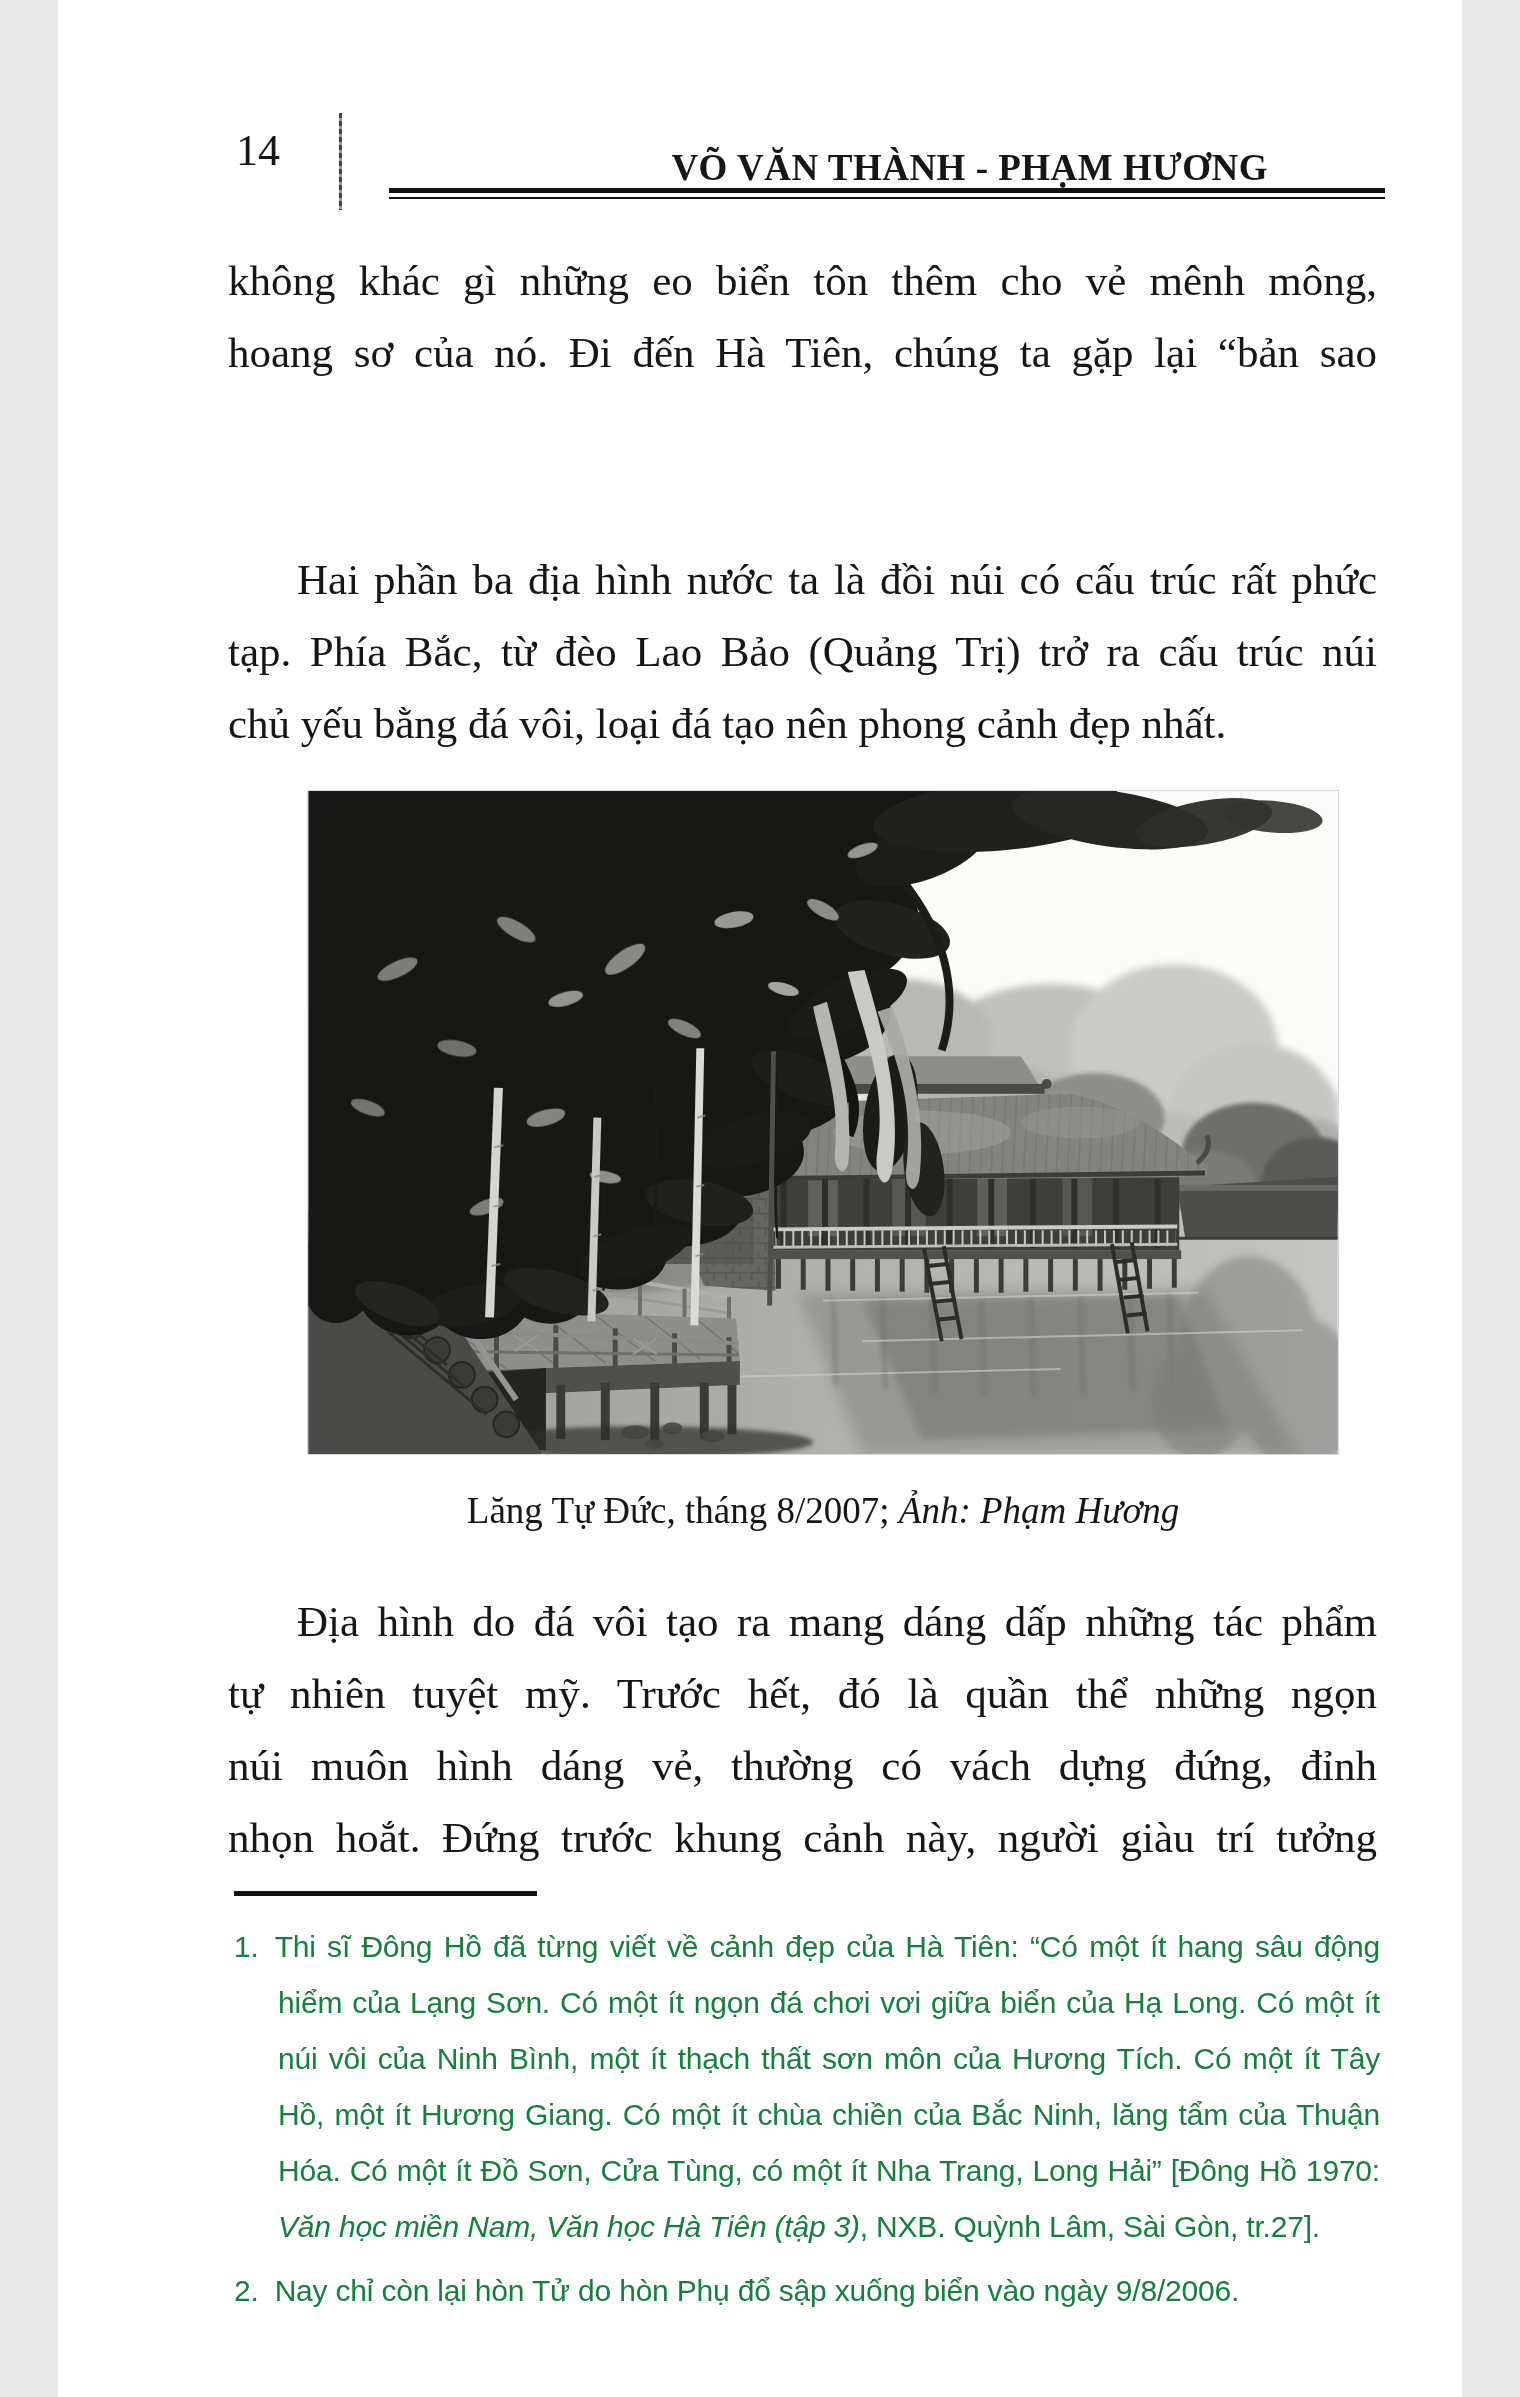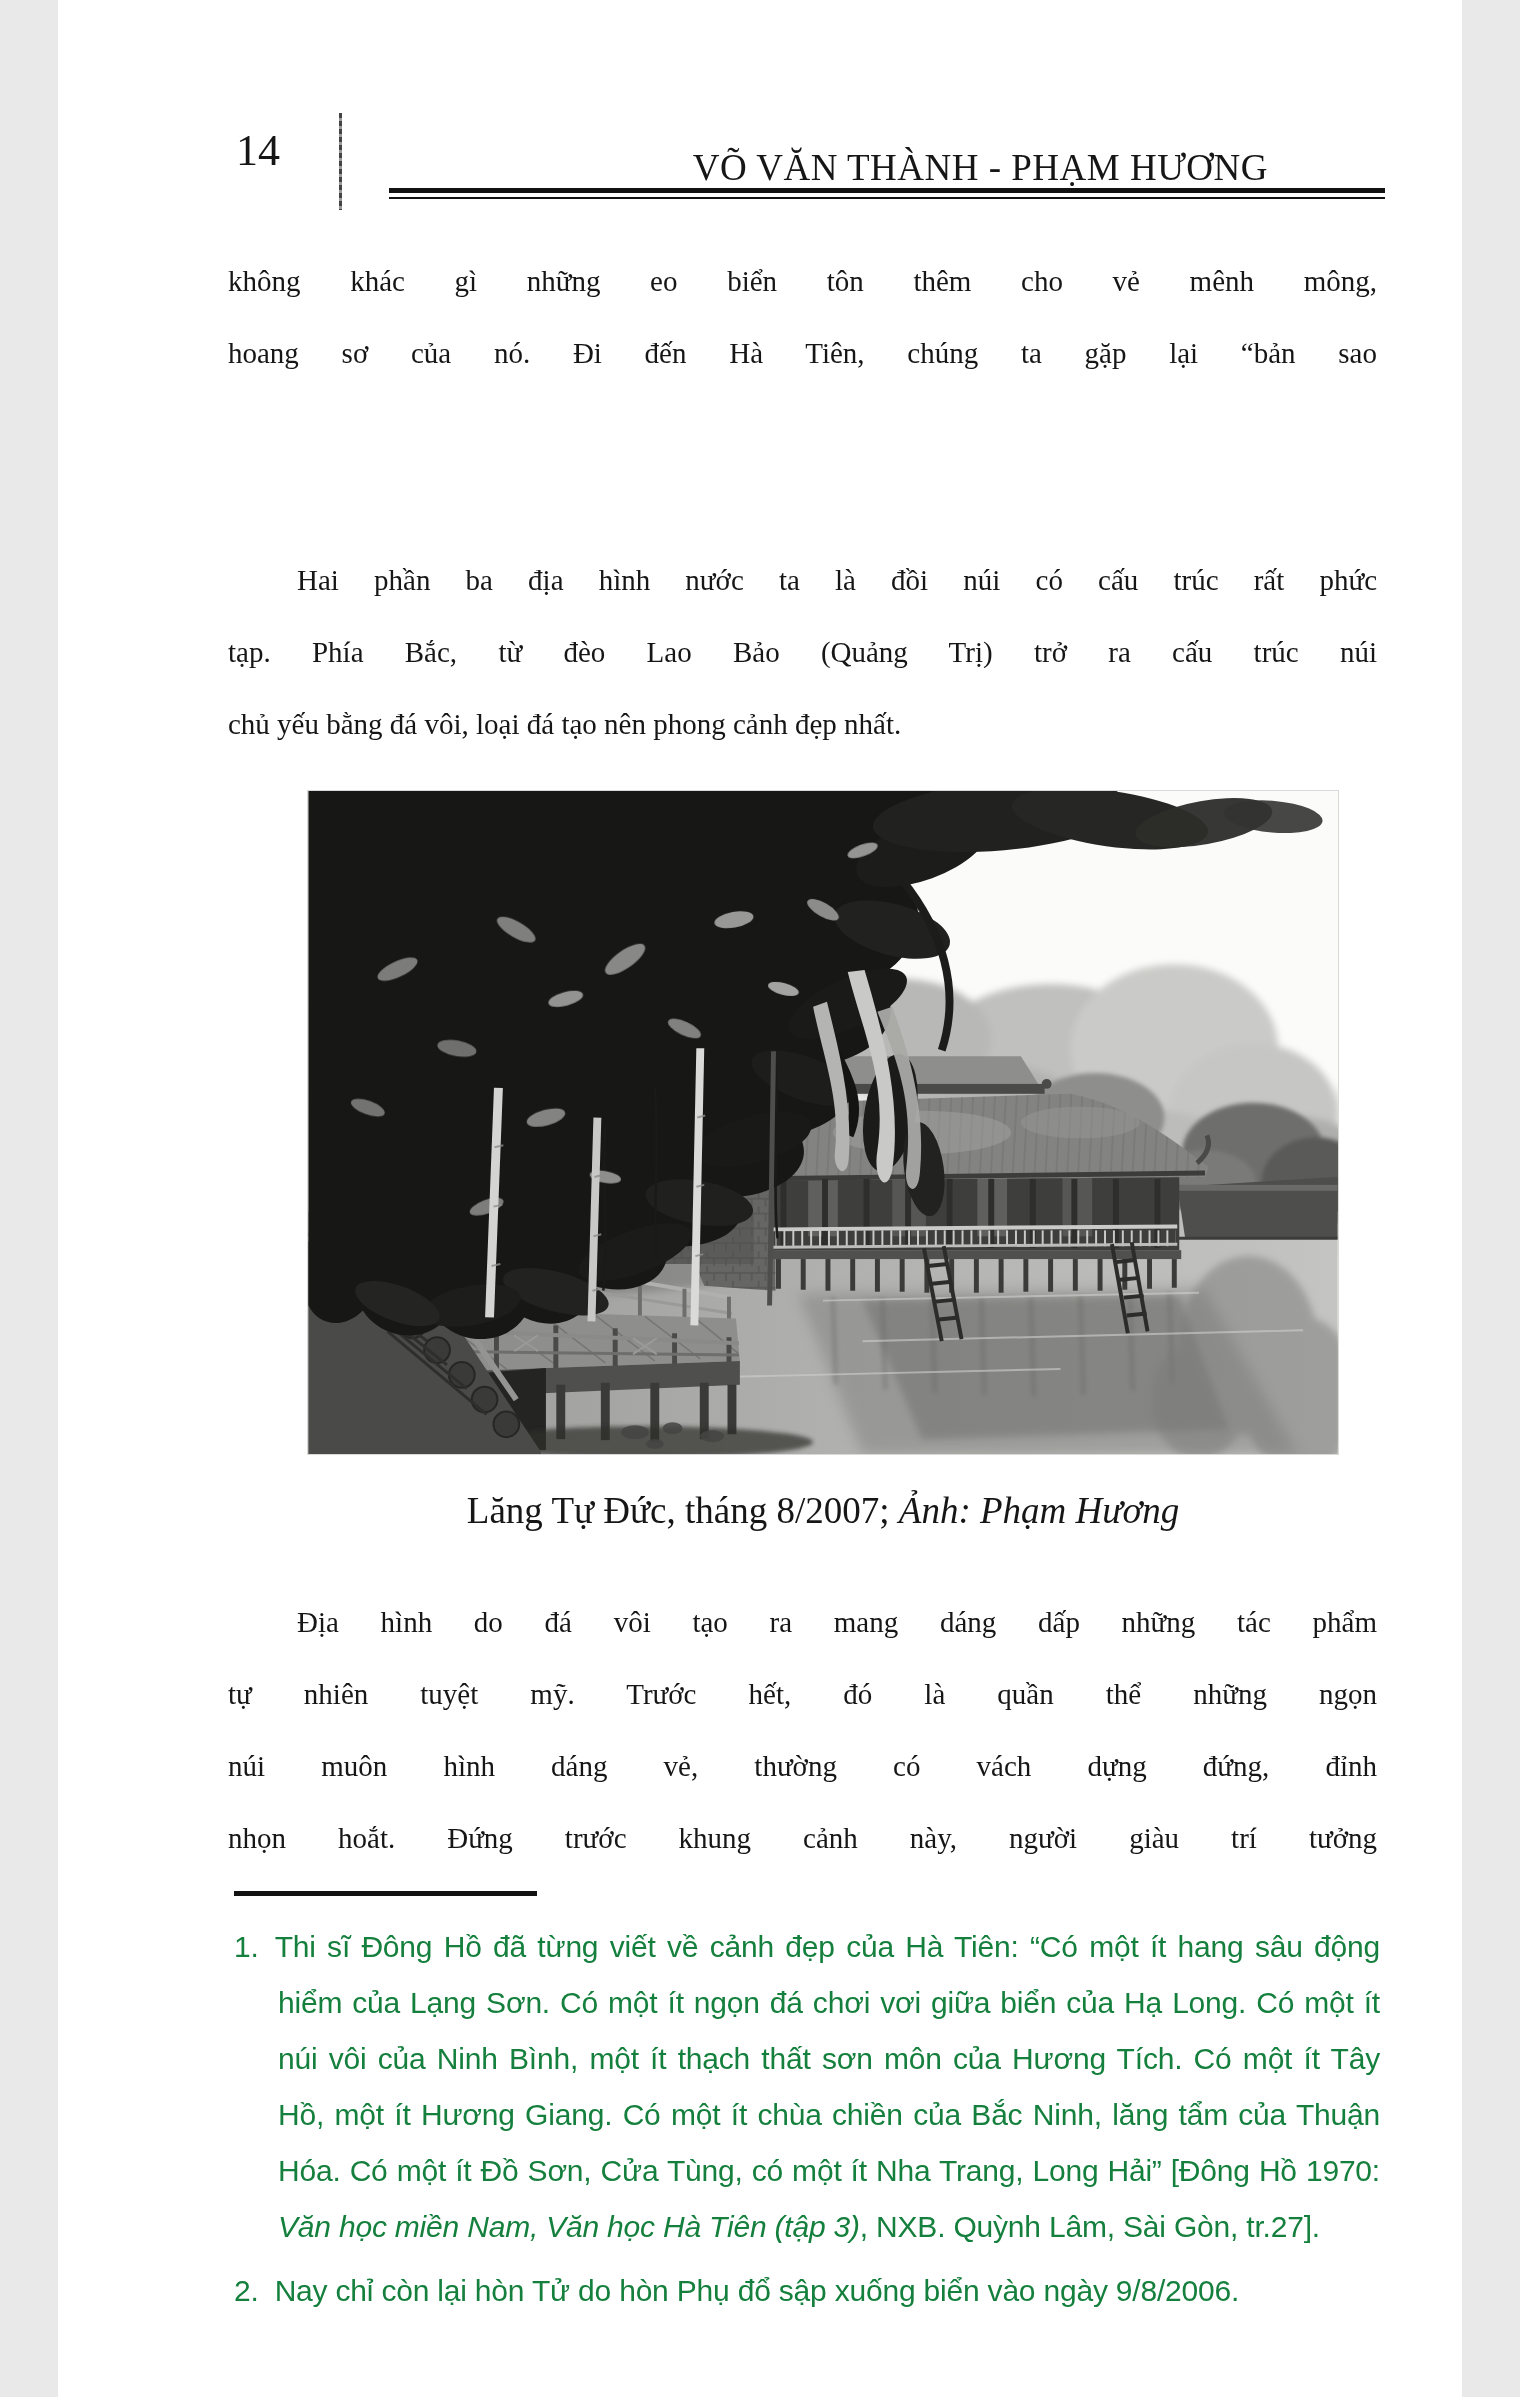--- a/index.html
+++ b/index.html
@@ -6,27 +6,27 @@
   .page{
     position:relative; width:1404px; height:2398px; background:#ffffff;
     margin:0 auto; overflow:hidden;
     font-family:"Liberation Serif","DejaVu Serif",serif; color:#161616;
   }
   
   .page-number{position:absolute; left:178px; top:129px; font-size:44px; line-height:1;}
   .head-bar{position:absolute; left:281px; top:113px; width:3px; height:97px;
     background:repeating-linear-gradient(#444 0 5px,#999 5px 8px);}
   .authors{position:absolute; right:194px; top:149px; font-size:37px; line-height:1;
-    letter-spacing:0.5px; white-space:nowrap;}
+    letter-spacing:0.5px; white-space:nowrap;font-weight:bold;}
   .head-rule{position:absolute; left:331px; top:188px; width:996px;}
   .head-rule .r1{height:5px; background:#121212;}
   .head-rule .r2{height:2px; background:#121212; margin-top:4px;}
   
   .para{position:absolute; left:170px; width:1149px;}
-  .bl{box-sizing:border-box; width:1149px; font-size:29px; line-height:72px;
+  .bl{box-sizing:border-box; width:1149px; font-size:43px; line-height:72px;
       text-align:justify; text-align-last:justify; white-space:normal;}
   .bl.last{text-align-last:left;}
   .bl.ind{padding-left:69px;}
   
   .photo{position:absolute; left:250px; top:791px; width:1030px; height:663px;
     outline:1px solid #d9d9d7; background:#f0f0ee;}
   .photo svg{display:block;}
   .caption{position:absolute; left:250px; top:1485px; width:1030px;
     text-align:center; font-size:37px; line-height:51px;}
   .caption em{font-style:italic;}

